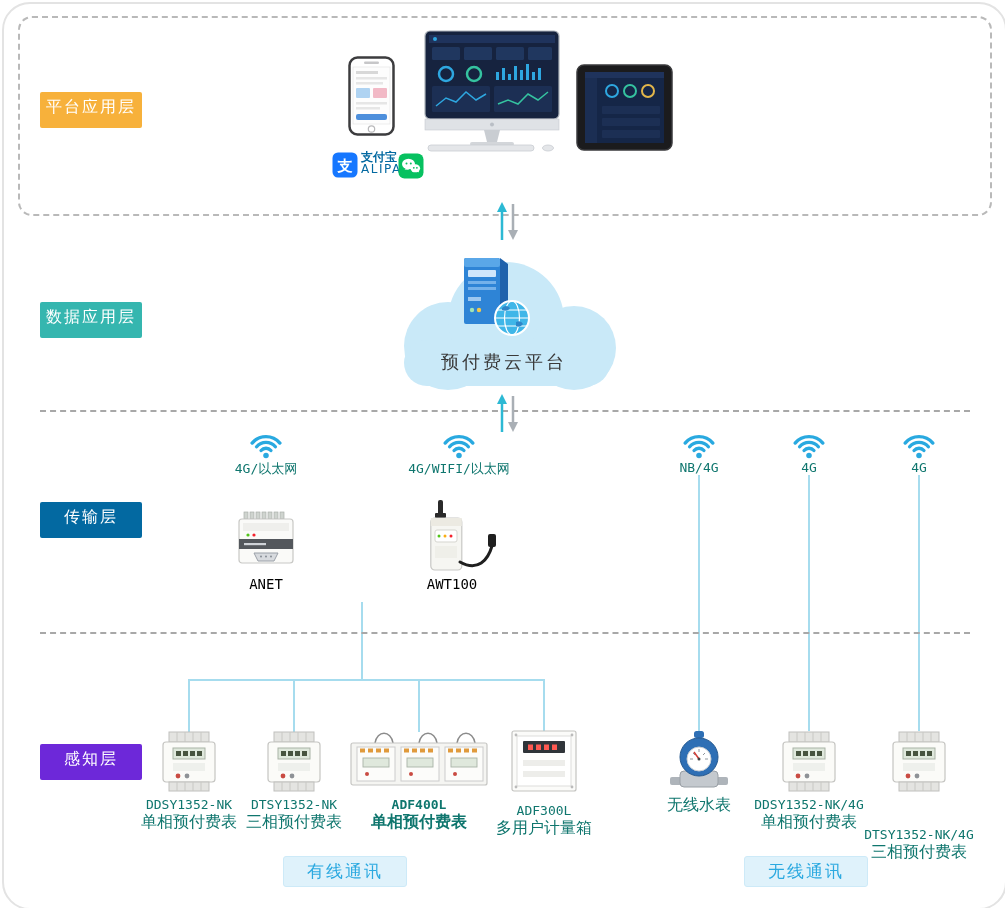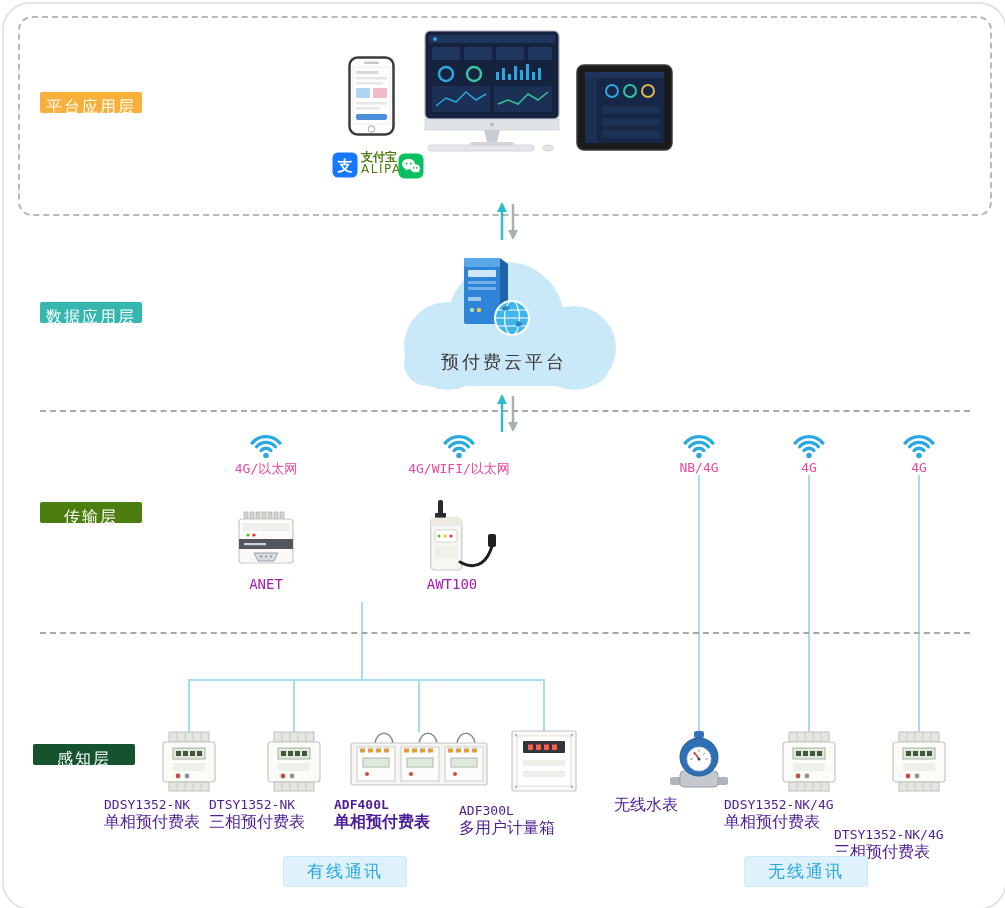--- a/index.html
+++ b/index.html
@@ -2,42 +2,42 @@
 <html><head>
 <meta charset="utf-8">
 <style>
   html,body{margin:0;padding:0;background:#fff;}
   .page{position:relative;width:1001px;height:904px;margin:2px;background:#fff;
         border:2px solid #e3e3e3;border-radius:28px;overflow:hidden;
         font-family:"DejaVu Sans","Liberation Sans",sans-serif;color:#333;}
   .abs{position:absolute;}
   .dashed-box{position:absolute;left:14px;top:12px;width:970px;height:196px;
         border:2px dashed #b9b9b9;border-radius:14px;}
-  .layer-label{position:absolute;width:102px;height:21px;line-height:29px;text-align:center;
+  .layer-label{position:absolute;width:102px;height:36px;line-height:29px;text-align:center;
         color:#fff;font-size:16px;letter-spacing:2px;border-radius:2px;}
   .lbl-platform{left:36px;top:88px;background:#F7B13B;}
   .lbl-data{left:36px;top:298px;background:#35B6AF;}
-  .lbl-trans{left:36px;top:498px;background:#4d7c0f;}
-  .lbl-percep{left:29px;top:740px;background:#14532d;}
+  .lbl-trans{left:36px;top:498px;background:#0369a1;}
+  .lbl-percep{left:36px;top:740px;background:#6d28d9;}
   .dashline{position:absolute;left:36px;width:930px;height:0;border-top:2px dashed #a8a8a8;}
   .vline{position:absolute;width:2px;background:#A6DCEE;}
   .hline{position:absolute;height:2px;background:#A6DCEE;}
   .cloud-label{position:absolute;left:398px;top:346px;width:204px;text-align:center;
         font-size:18px;letter-spacing:3px;color:#3a3a3a;font-weight:500;}
-  .wifi-label{position:absolute;width:150px;text-align:center;font-size:13px;color:#ec4899;
+  .wifi-label{position:absolute;width:150px;text-align:center;font-size:13px;color:#0f766e;
         font-family:"DejaVu Sans Mono","Liberation Mono",monospace;}
-  .gw-label{position:absolute;width:120px;text-align:center;font-size:14px;color:#a21caf;
+  .gw-label{position:absolute;width:120px;text-align:center;font-size:14px;color:#000000;
         font-family:"DejaVu Sans Mono","Liberation Mono",monospace;}
-  .dev-label{position:absolute;width:170px;color:#4c1d95;line-height:17px;}
+  .dev-label{position:absolute;width:170px;text-align:center;color:#0f766e;line-height:17px;}
   .dev-label .model{font-family:"DejaVu Sans Mono","Liberation Mono",monospace;font-size:13px;display:block;}
   .dev-label .desc{font-size:16px;display:block;}
   .badge{position:absolute;width:122px;height:29px;line-height:29px;text-align:center;
         background:#DFF2FB;color:#2BA9E0;font-size:17px;letter-spacing:2px;border-radius:3px;
         border:1px solid #cdeaf8;}
-  .alipay-text{position:absolute;left:357px;top:147px;width:40px;line-height:12px;color:#4d7c0f;}
+  .alipay-text{position:absolute;left:357px;top:147px;width:40px;line-height:12px;color:#0369a1;}
   .alipay-text .cn{font-size:12px;font-weight:bold;display:block;}
   .alipay-text .en{font-size:12px;letter-spacing:1.5px;display:block;}
   svg{display:block;}
   .hidden-defs{position:absolute;width:0;height:0;overflow:hidden;}
 </style>
 </head>
 <body>
 
 <svg class="hidden-defs" aria-hidden="true">
   <defs>

